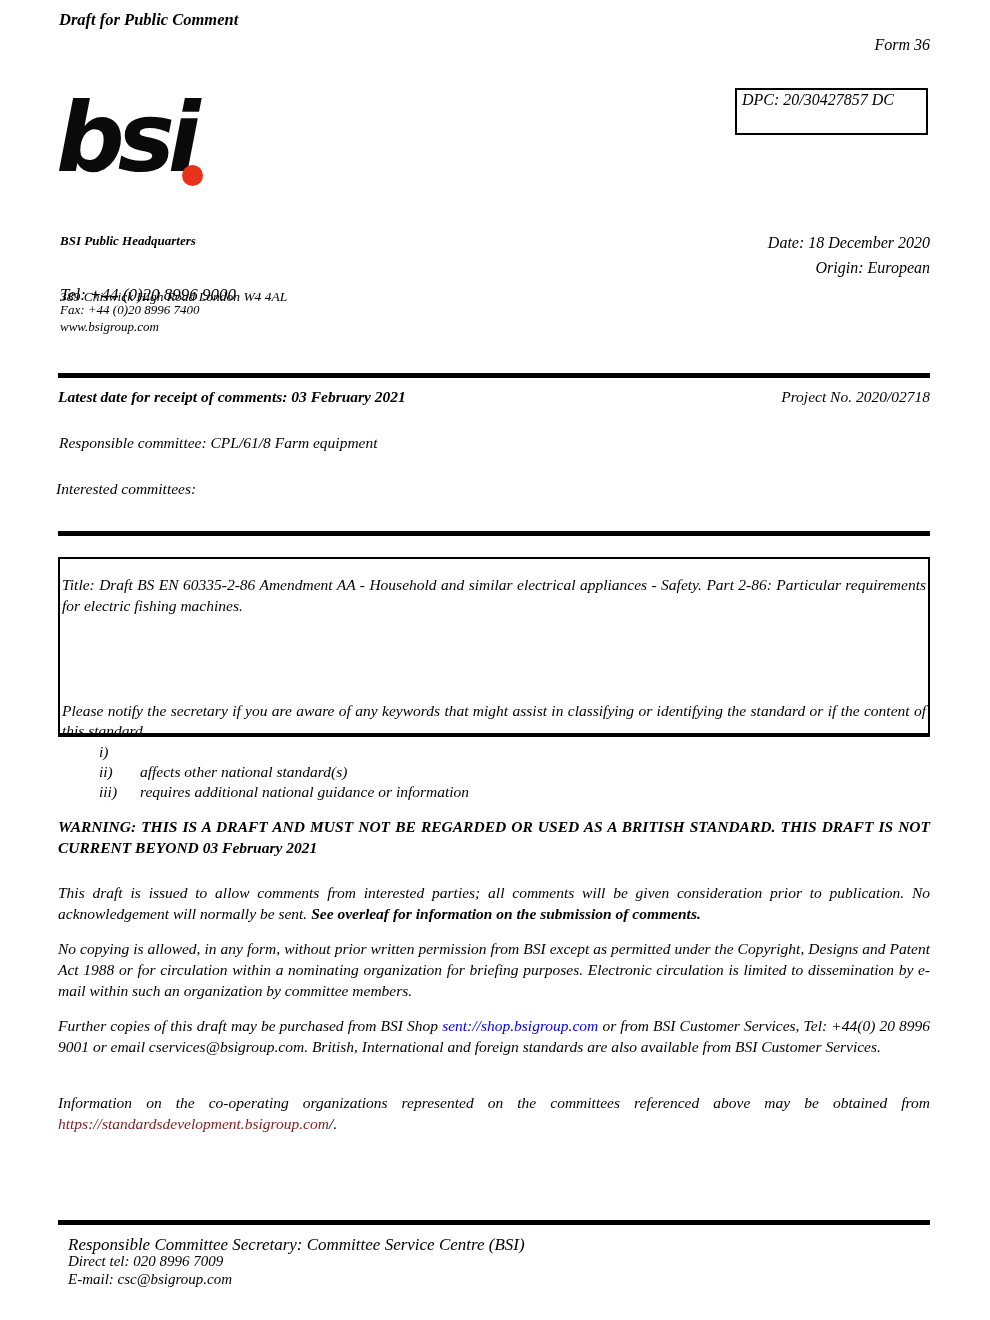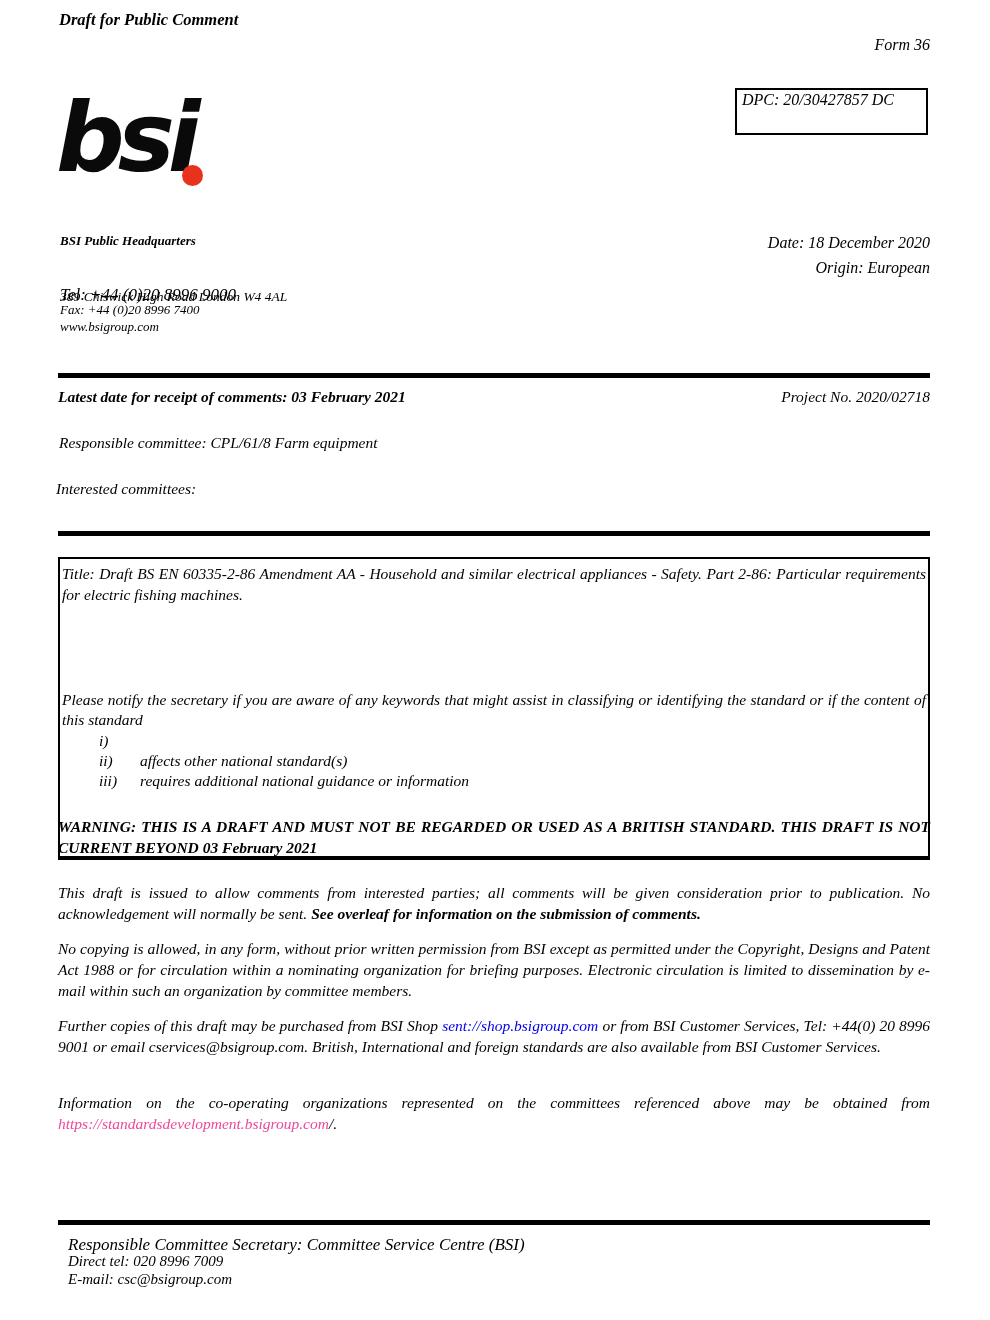--- a/index.html
+++ b/index.html
@@ -54,23 +54,23 @@
     left: 58px; top: 388px; width: 872px;
     display: flex; justify-content: space-between; align-items: baseline;
     font-size: 15.5px;
   }
   .latest-label { font-weight: bold; }
 
   .responsible { left: 59px; top: 434px; font-size: 15.5px; }
   .interested  { left: 56px; top: 480px; font-size: 15.5px; }
 
   .title-box {
-    left: 58px; top: 557px; width: 872px; height: 303px;
+    left: 58px; top: 557px; width: 872px; height: 180px;
     border: 2px solid #000; border-bottom-width: 4px;
-    padding: 4px 2px;
+    padding: 15px 2px;
     font-size: 15.5px;
   }
   .title-text { text-align: justify; line-height: 21px; }
   .notify-text { margin-top: 85px; text-align: justify; line-height: 20px; }
   .kw-list { margin-top: 1px; }
   .kw-item { display: flex; padding-left: 37px; line-height: 20px; }
   .kw-marker { flex: 0 0 41px; }
 
   .para { left: 58px; width: 872px; font-size: 15.5px; line-height: 21px; text-align: justify; }
   .warning-para { top: 816px; font-weight: bold; }
@@ -145,20 +145,20 @@
   <span>This draft is issued to allow comments from interested parties; all comments will be given consideration prior to publication. No acknowledgement will normally be sent. </span><span class="issued-bold">See overleaf for information on the submission of comments.</span>
 </div>
 
 <div class="abs para copying-para">No copying is allowed, in any form, without prior written permission from BSI except as permitted under the Copyright, Designs and Patent Act 1988 or for circulation within a nominating organization for briefing purposes. Electronic circulation is limited to dissemination by e-mail within such an organization by committee members.</div>
 
 <div class="abs para further-para">
   <span>Further copies of this draft may be purchased from BSI Shop </span><span class="doc-link" style="color: rgb(0, 0, 238);">sent://shop.bsigroup.com</span><span> or from BSI Customer Services, Tel: +44(0) 20 8996 9001 or email cservices@bsigroup.com. British, International and foreign standards are also available from BSI Customer Services.</span>
 </div>
 
 <div class="abs para info-para">
-  <span>Information on the co-operating organizations represented on the committees referenced above may be obtained from </span><span class="doc-link" style="color: #ec4899;">https://standardsdevelopment.bsigroup.com</span><span>/.</span>
+  <span>Information on the co-operating organizations represented on the committees referenced above may be obtained from </span><span class="doc-link" style="color: #7f1d1d;">https://standardsdevelopment.bsigroup.com</span><span>/.</span>
 </div>
 
 <div class="abs rule rule-3"></div>
 
 <div class="abs footer-secretary">Responsible Committee Secretary: Committee Service Centre (BSI)</div>
 <div class="abs footer-tel">Direct tel: 020 8996 7009</div>
 <div class="abs footer-email">E-mail: csc@bsigroup.com</div>
 
 </body></html>

